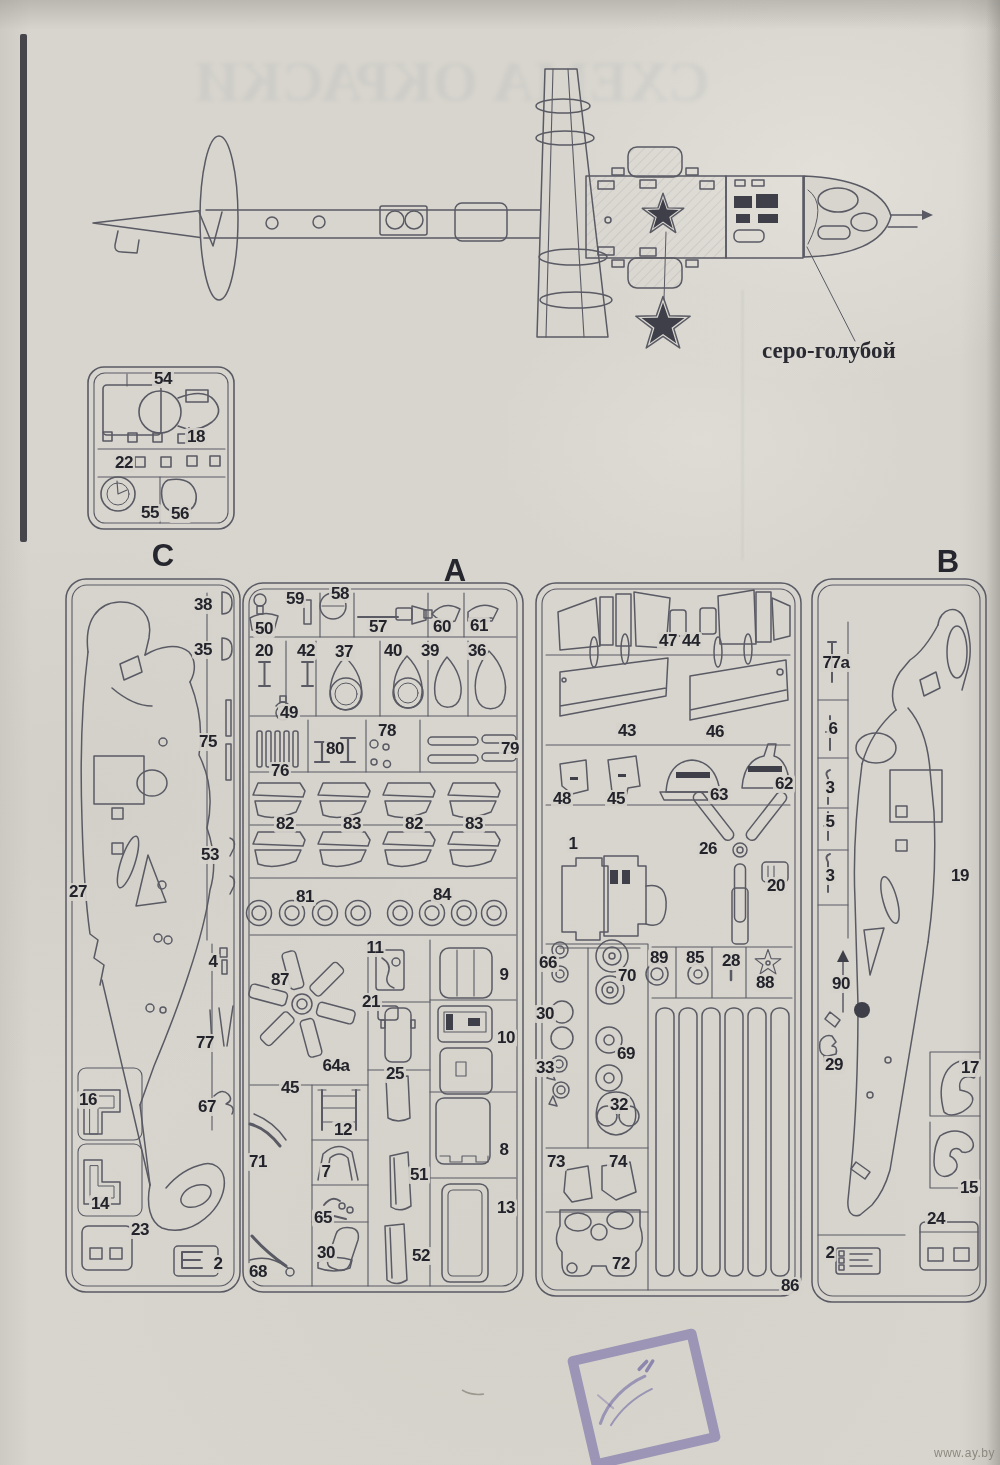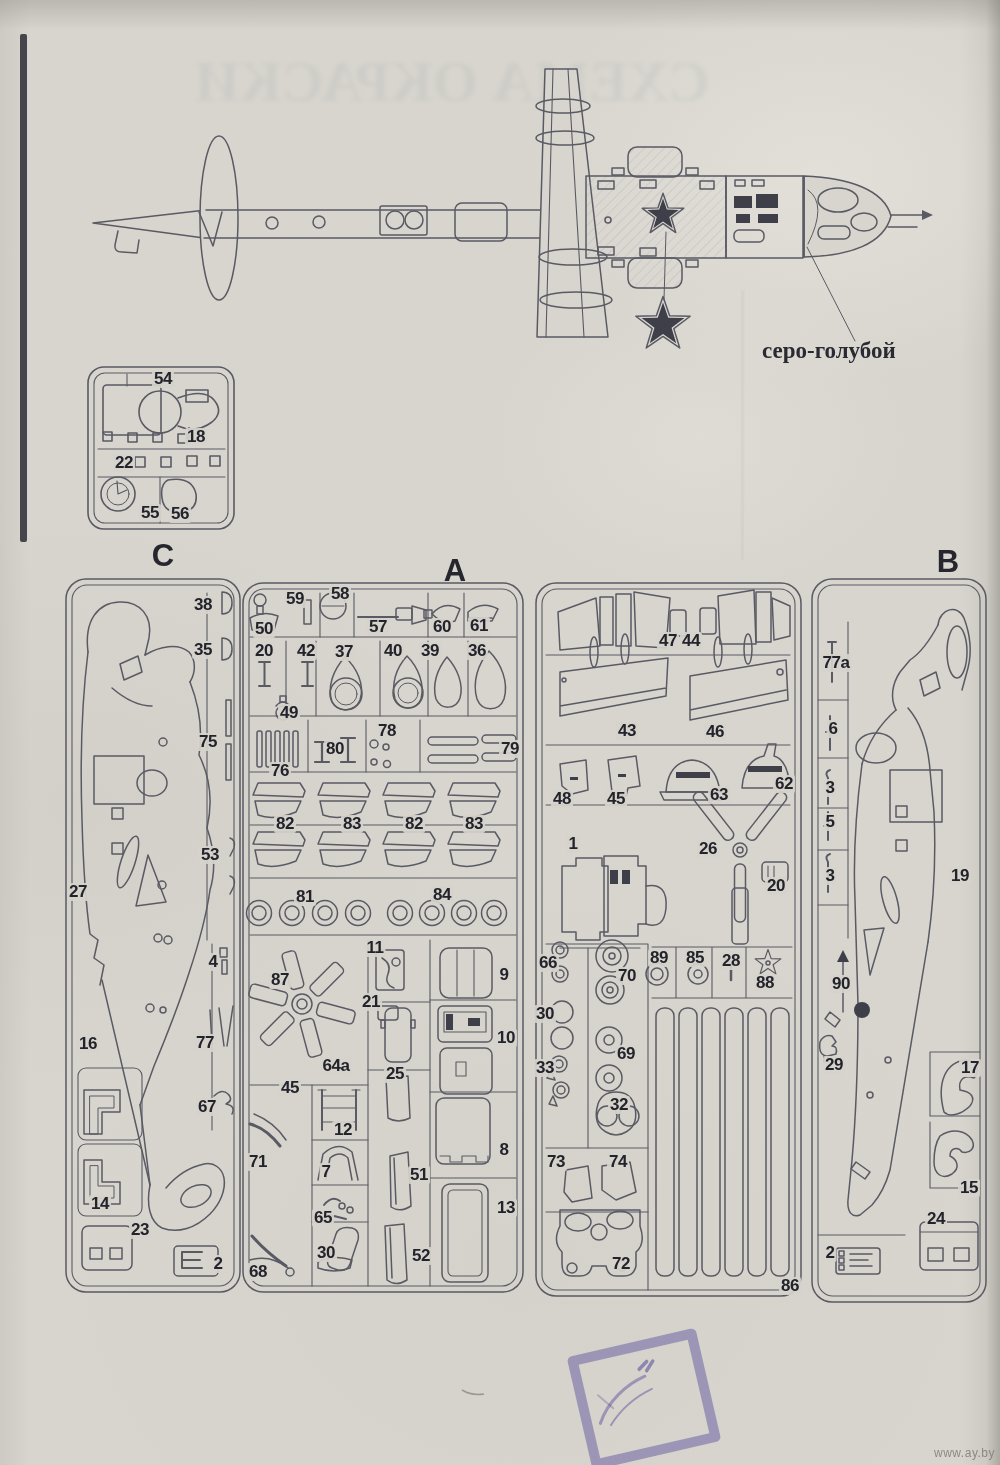--- a/index.html
+++ b/index.html
@@ -531,21 +531,21 @@
       <span class="plabel" style="left: 150px; top: 513px;">55</span>
       <span class="plabel" style="left: 180px; top: 514px;">56</span>
       <span class="plabel" style="left: 203px; top: 605px;">38</span>
       <span class="plabel" style="left: 203px; top: 650px;">35</span>
       <span class="plabel" style="left: 208px; top: 742px;">75</span>
       <span class="plabel" style="left: 210px; top: 855px;">53</span>
       <span class="plabel" style="left: 78px; top: 864px; margin-top: 28px;">27</span>
       <span class="plabel" style="left: 213px; top: 962px;">4</span>
       <span class="plabel" style="left: 205px; top: 1043px;">77</span>
       <span class="plabel" style="left: 207px; top: 1107px;">67</span>
-      <span class="plabel" style="left: 88px; top: 1044px; text-align: center;">16</span>
+      <span class="plabel" style="left: 88px; top: 1100px; text-align: center;">16</span>
       <span class="plabel" style="left: 100px; top: 1204px;">14</span>
       <span class="plabel" style="left: 140px; top: 1230px;">23</span>
       <span class="plabel" style="left: 218px; top: 1264px;">2</span>
       <span class="plabel" style="left: 295px; top: 599px;">59</span>
       <span class="plabel" style="left: 264px; top: 629px;">50</span>
       <span class="plabel" style="left: 340px; top: 594px;">58</span>
       <span class="plabel" style="left: 378px; top: 627px;">57</span>
       <span class="plabel" style="left: 442px; top: 627px;">60</span>
       <span class="plabel" style="left: 479px; top: 626px;">61</span>
       <span class="plabel" style="left: 264px; top: 651px;">20</span>

